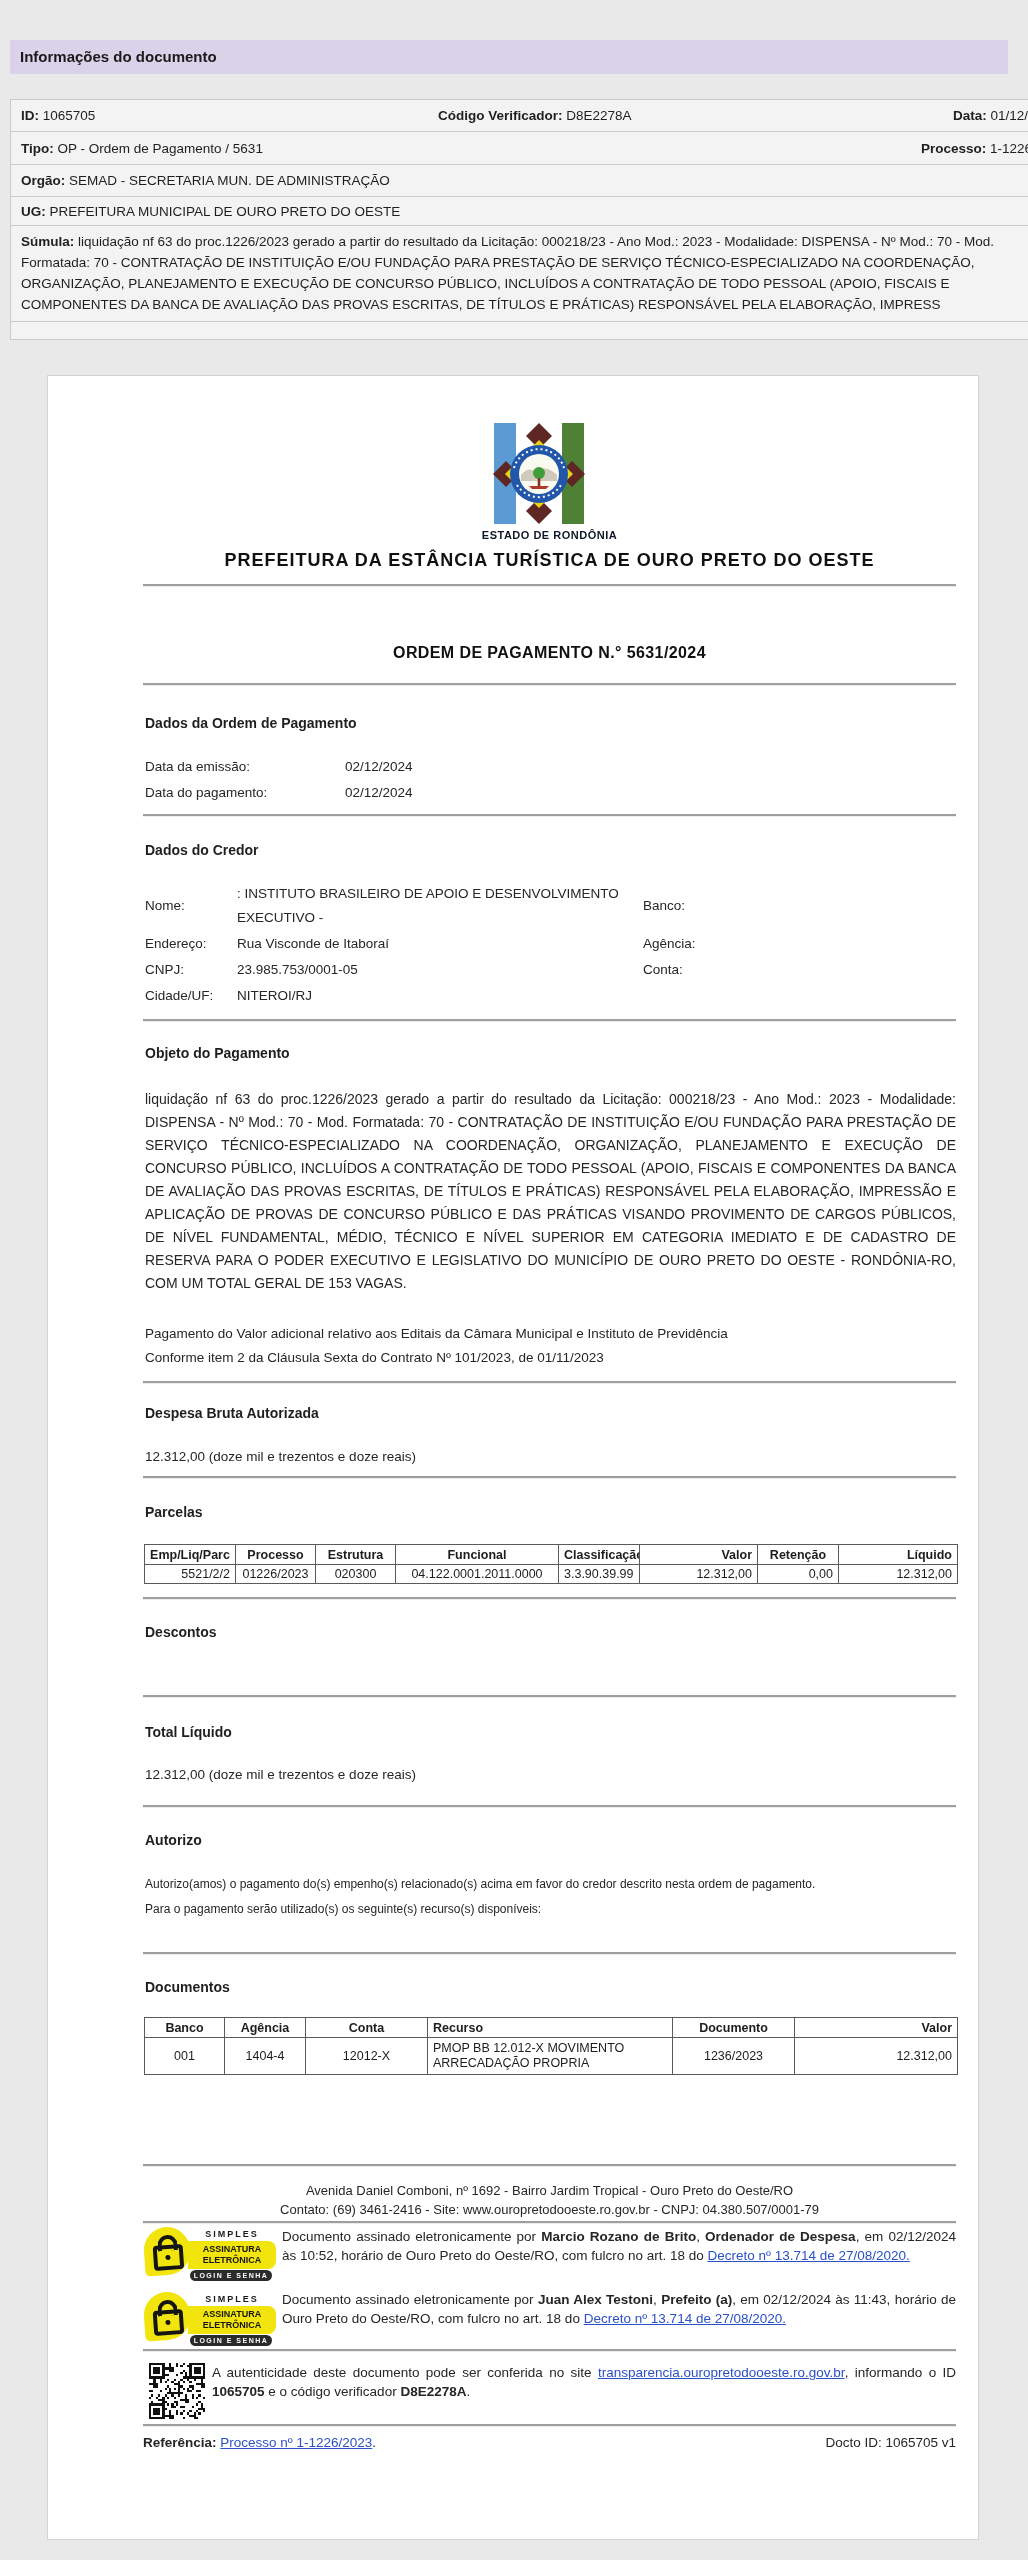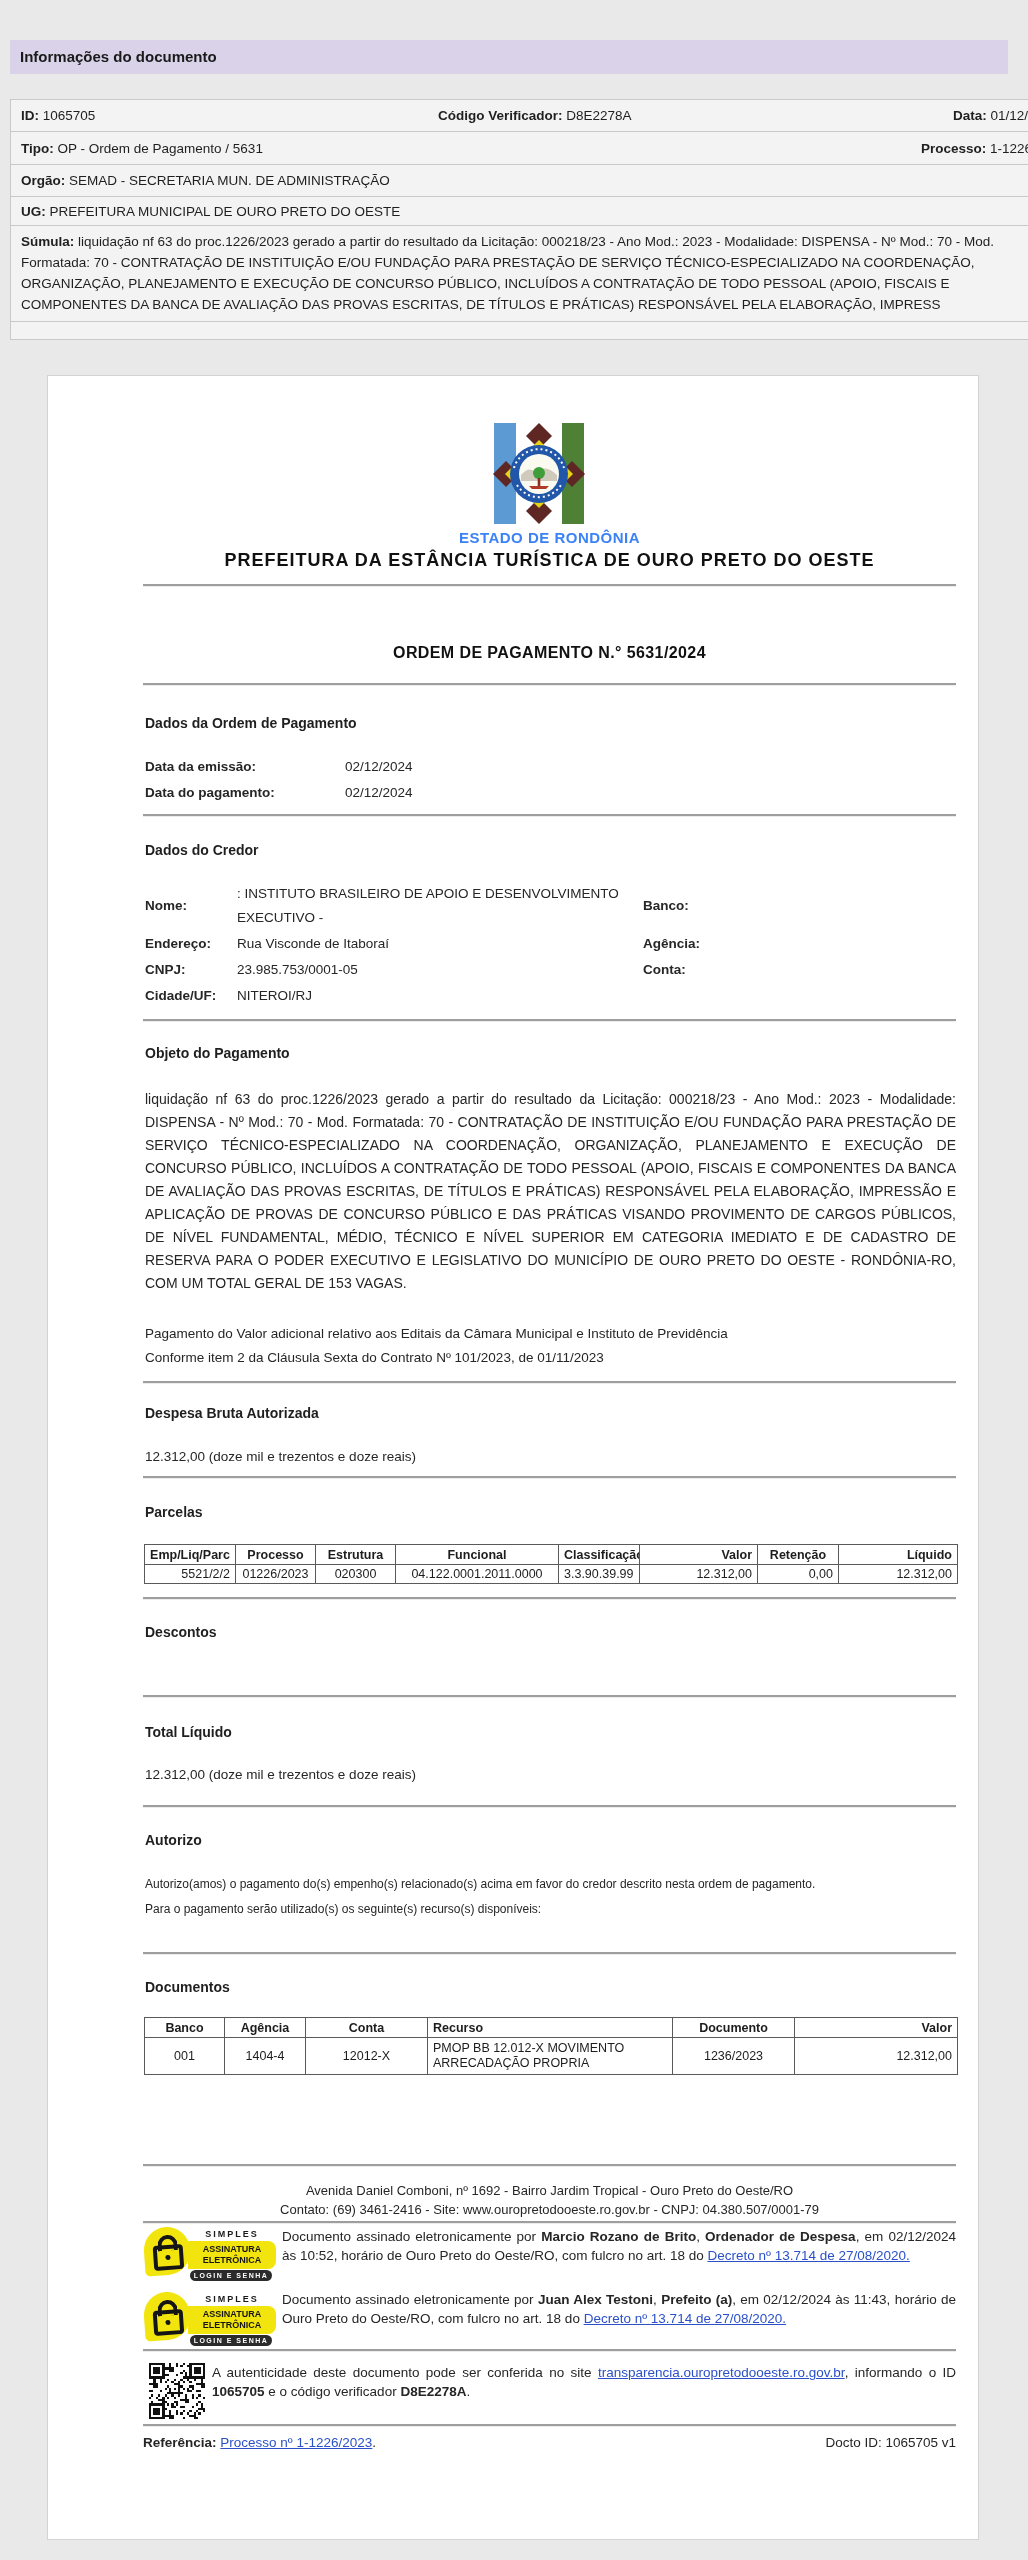--- a/index.html
+++ b/index.html
@@ -35,24 +35,24 @@
   .c-data{position:absolute;left:942px;top:0;}
   .c-processo{position:absolute;left:910px;top:0;}
   
   .paper{
     left:47px;top:375px;width:932px;height:2165px;
     background:#ffffff;border:1px solid #d3d3d3;box-sizing:border-box;
   }
   .sep{left:95px;width:813px;height:2px;background:#9e9e9e;border-bottom:1px solid #ececec;}
   .ctr{left:95px;width:813px;text-align:center;}
   .h{font-size:14px;font-weight:bold;color:#1f1f1f;left:97px;}
-  .estado{font-size:15px;font-weight:600;letter-spacing:.5px;color:#3b82f6;}
+  .estado{font-size:11px;font-weight:600;letter-spacing:.5px;color:#0f172a;}
   .prefeitura{font-size:18px;font-weight:bold;letter-spacing:1px;color:#111;}
   .doctitle{font-size:16px;font-weight:bold;letter-spacing:.4px;color:#111;}
-  .lbl{font-weight:bold;font-size:13.5px;}
+  .lbl{font-weight:normal;font-size:13.5px;}
   .val{font-size:13.5px;}
   .just{text-align:justify;}
   .lnk{color:#2b50c8;text-decoration:underline;cursor:pointer;}
   
   table.doc{border-collapse:collapse;table-layout:fixed;font-size:12.5px;color:#1d1d1d;}
   table.doc th,table.doc td{
     border:1px solid #5a5a5a;padding:1px 5px;box-sizing:border-box;
     overflow:hidden;white-space:nowrap;
   }
   table.doc th{font-weight:bold;height:20px;}

